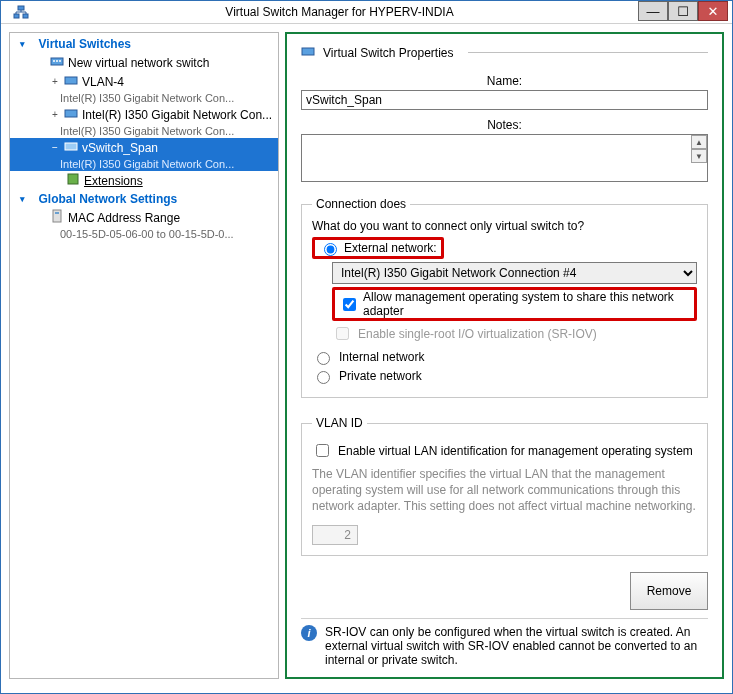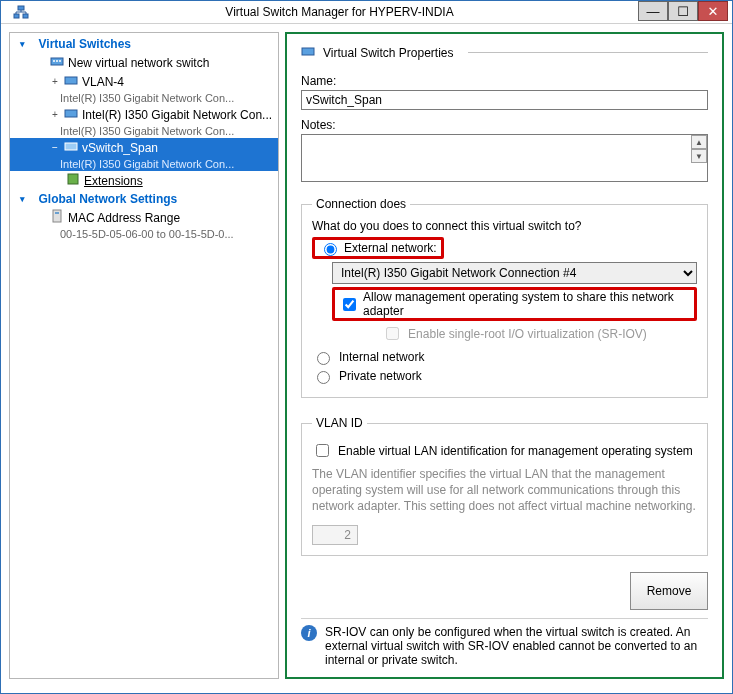--- a/index.html
+++ b/index.html
@@ -20,32 +20,32 @@
   .node-row.child { padding-left:40px; }
   .node-row.sub { padding-left:56px;text-decoration:underline; }
   .node-row .plus { width:10px; color:#555; font-size:10px; display:inline-block; text-align:center;}
   .node-row .label { overflow:hidden; text-overflow:ellipsis; }
   .node-row .subtext { color:#666; font-size:11px; overflow:hidden; text-overflow:ellipsis;}
   .node-row.selected { background:#1e74d2; color:#fff;}
   .node-row.selected .subtext { color:#dbeaff; }
   .rightpane { flex:1; border:2px solid #15803d; padding:10px 14px; display:flex; flex-direction:column; overflow:hidden;}
   .prop-header { display:flex; align-items:center; gap:8px; margin-bottom:10px;}
   .prop-header .line { flex:1; height:1px; background:#c0c0c0; margin-left:6px;}
-  .field-label { margin:3px 0 2px 0; }
+  .field-label { margin:3px 0 2px 0;text-align:center; }
   input.text, textarea.text, select.sel { width:100%; border:1px solid #7a7a7a; padding:2px 4px; font-family:inherit; font-size:12px; }
   textarea.text { height:48px; resize:none; }
   .notes-wrapper { position: relative; }
   .notes-scroll { position:absolute; right:1px; top:1px; display:flex; flex-direction:column; }
   .notes-scroll span { width:16px; height:14px; border:1px solid #a0a0a0; background:#f0f0f0; display:flex; align-items:center; justify-content:center; font-size:8px; color:#555;}
   fieldset.group { border:1px solid #c8c8c8; margin:12px 0 6px 0; padding:8px 10px 10px 10px; }
   fieldset.group legend { padding:0 4px; color:#000; }
   .opt-row { display:flex; align-items:center; gap:6px; margin:3px 0; }
   .opt-row.indent1 { margin-left:20px; }
   .redbox { border:3px solid #d40000; padding:0 4px; border-radius:2px; }
-  .disabled { color:#9a9a9a;justify-content:center; }
+  .disabled { color:#9a9a9a; }
   .help-text { color:#8a8a8a; margin:6px 0; line-height:1.35; }
   .vlan-num { width:46px; border:1px solid #bcbcbc; background:#f4f4f4; color:#888; text-align:right; padding:2px 6px; margin-top:4px;}
   .remove-row { display:flex; justify-content:flex-end; margin:10px 0 4px 0;}
   .btn { min-width:78px; height:38px; border:1px solid #8a8a8a; background:linear-gradient(#fdfdfd,#e6e6e6); padding:0 14px; }
   .btn.disabled { color:#9a9a9a; background:#f0f0f0;}
   .info-row { display:flex; gap:8px; align-items:flex-start; margin-top:6px;}
   .info-icon { width:16px; height:16px; border-radius:50%; background:#2e74c4; color:#fff; display:flex; align-items:center; justify-content:center; font-weight:bold; font-style:italic; font-size:11px; flex-shrink:0;}
   .footer { display:flex; justify-content:flex-end; gap:8px; padding:8px 14px 12px 0; }
   .hr { height:1px; background:#d0d0d0; margin:4px 0 0 0;}
   svg.nic { width:14px; height:14px; }
@@ -164,21 +164,21 @@
     <div class="notes-wrapper">
       <textarea class="text" style=""></textarea>
       <div class="notes-scroll">
           <span>▲</span>
           <span>▼</span>
         </div>
     </div>
 
     <fieldset class="group">
       <legend>Connection does</legend>
-      <div>What do you does to connect this virtual switch to?</div>
+      <div>What do you want to connect only virtual switch to?</div>
 
       <div class="opt-row" style="margin-top:4px">
         <span class="redbox" style="display:inline-flex; align-items:center; gap:4px;">
           <input type="radio" name="ct" checked="" style="">
           <span>External network:</span>
         </span>
       </div>
 
       <div class="opt-row indent1">
         <select class="sel">

